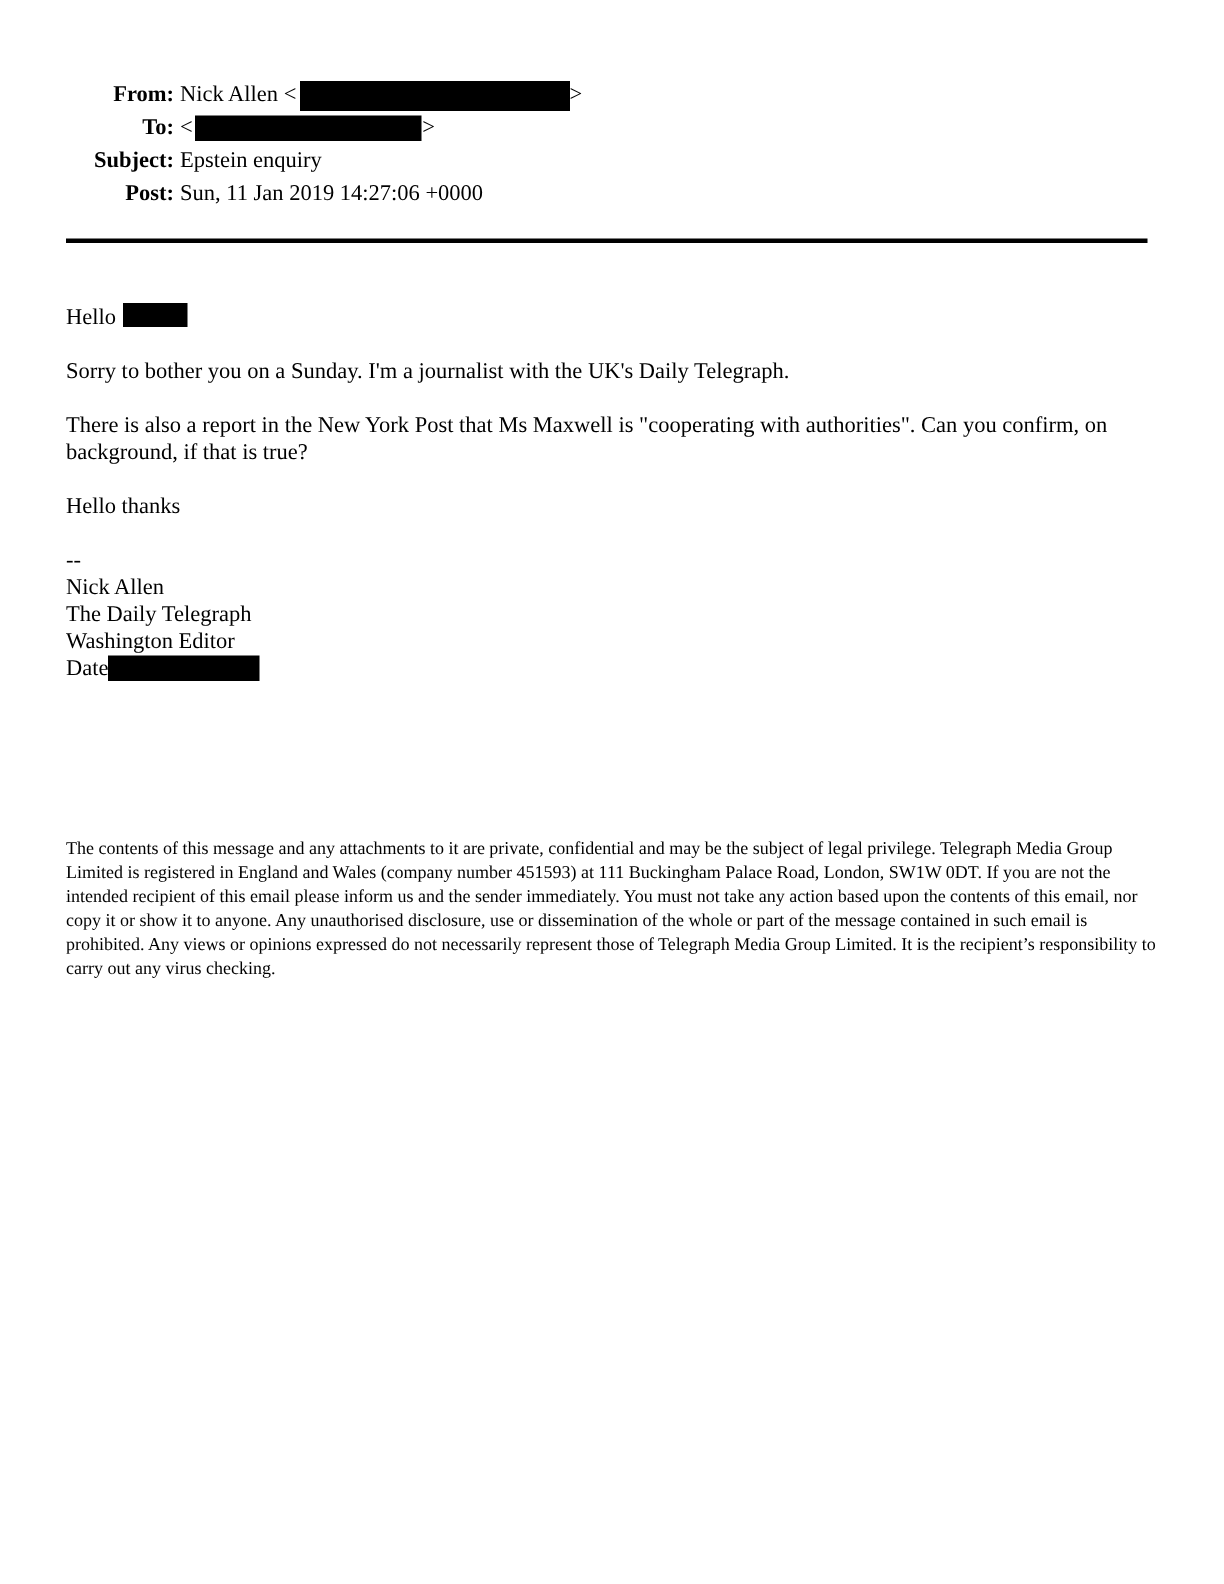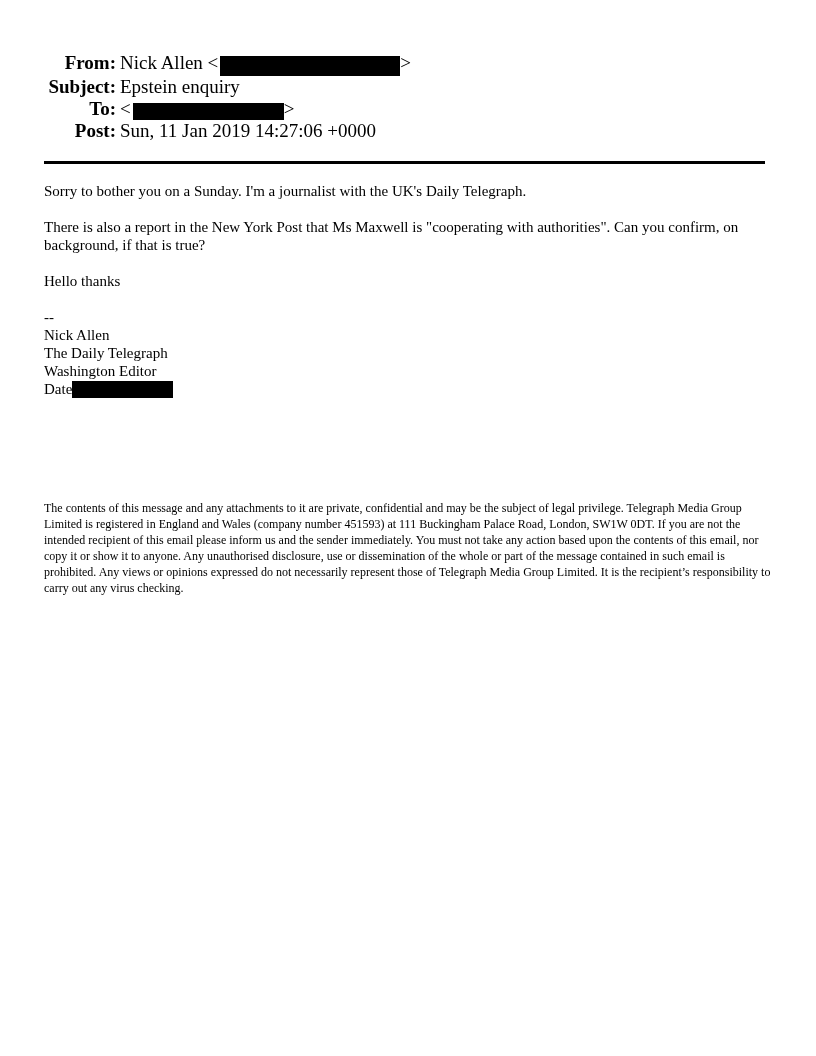--- a/index.html
+++ b/index.html
@@ -14,21 +14,21 @@
   .page {
     width: 816px;
     height: 1056px;
     padding: 52px 44px 0 44px;
     background: #ffffff;
   }
 
   
   .hdr { border-collapse: collapse; }
   .hdr td {
-    font-size: 19px;
+    font-size: 15px;
     line-height: 22px;
     vertical-align: top;
     white-space: nowrap;
   }
   .hdr td.hlabel {
     width: 76px;
     min-width: 76px;
     text-align: right;
     font-weight: bold;
     padding-right: 4px;
@@ -68,37 +68,38 @@
 
 <div class="page">
 
   <table class="hdr">
     <tbody>
         <tr>
       <td class="hlabel">From:</td>
       <td><span>Nick Allen &lt;</span><span class="redact redact-from"></span><span>&gt;</span></td>
     </tr>
     <tr>
+      <td class="hlabel">To:</td>
+      <td><span>&lt;</span><span class="redact redact-to"></span><span>&gt;</span></td>
+    </tr>
+    <tr>
       <td class="hlabel">Subject:</td>
       <td>Epstein enquiry</td>
-    </tr>
-    <tr>
-      <td class="hlabel">To:</td>
-      <td><span>&lt;</span><span class="redact redact-to"></span><span>&gt;</span></td>
     </tr>
     <tr>
       <td class="hlabel">Post:</td>
       <td>Sun, 11 Jan 2019 14:27:06 +0000</td>
     </tr>
   </tbody>
     </table>
 
   <hr class="rule">
 
   <div class="emailbody">
+    <p class="para greeting"><span>Hello</span><span class="redact redact-name"></span></p>
 
     <p class="para">Sorry to bother you on a Sunday. I'm a journalist with the UK's Daily Telegraph.</p>
     <p class="para">There is also a report in the New York Post that Ms Maxwell is "cooperating with authorities". Can you confirm, on background, if that is true?</p>
     <p class="para">Hello thanks</p>
 
     <div class="sig">
       <div>--</div>
       <div>Nick Allen</div>
       <div>The Daily Telegraph</div>
       <div>Washington Editor</div>

